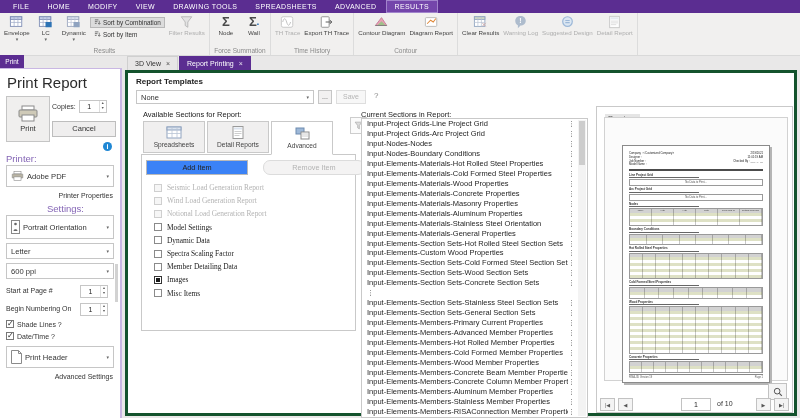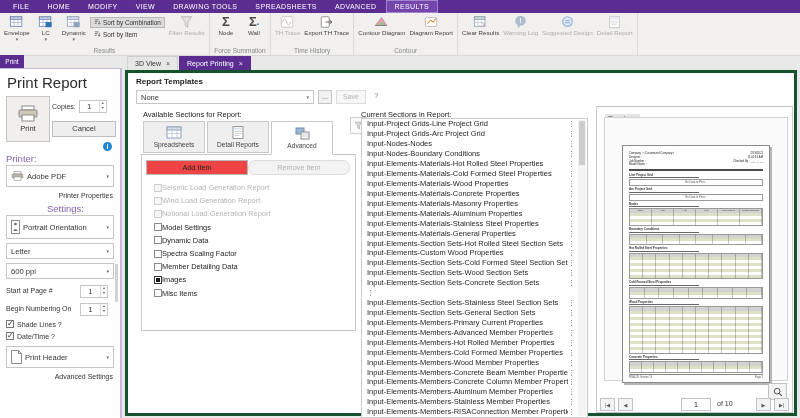--- a/index.html
+++ b/index.html
@@ -59,24 +59,24 @@
   .sqbtn{position:absolute;top:17px;height:14px;box-sizing:border-box;border:1px solid #c6c6c6;background:#f2f1f1;font-size:7px;color:#555;text-align:center;line-height:12px;}
   .sqbtn.dis{color:#b5b5b5;background:#f7f7f7;border-color:#dedede;}
   .rt-help{position:absolute;left:246px;top:18px;font-size:8px;color:#888;}
   .col-label{position:absolute;font-size:7.5px;color:#222;}
   
   .atabs{position:absolute;left:15px;top:48px;display:flex;gap:2px;}
   .atab{width:62px;height:32px;border:1px solid #c9c9c9;background:#f0efef;display:flex;flex-direction:column;align-items:center;justify-content:center;gap:2px;font-size:6.6px;color:#444;box-sizing:border-box;}
   .atab.active{background:#fff;height:34px;border-bottom:1px solid #fff;z-index:2;}
   .filter-btn{position:absolute;left:222px;top:44px;width:15px;height:15px;border:1px solid #cdcdcd;background:#fbfbfb;display:flex;align-items:center;justify-content:center;}
   .apanel{position:absolute;left:13px;top:81px;width:215px;height:177px;border:1px solid #c9c9c9;background:#fff;box-sizing:border-box;}
-  .ai-btn{position:absolute;top:5px;width:102px;height:15px;box-sizing:border-box;border:1px solid #b9b9b9;background:#ef4444;font-size:7.3px;color:#222;text-align:center;line-height:13px;}
+  .ai-btn{position:absolute;top:5px;width:102px;height:15px;box-sizing:border-box;border:1px solid #b9b9b9;background:#3b82f6;font-size:7.3px;color:#222;text-align:center;line-height:13px;}
   .ai-btn.dis{color:#b3b3b3;background:#f4f3f3;border-color:#dcdcdc;}
   .av-list{position:absolute;left:4px;top:26px;right:4px;bottom:4px;}
-  .av-row{display:flex;align-items:center;height:13.2px;padding-left:8px;}
+  .av-row{display:flex;align-items:center;gap:5px;height:13.2px;padding-left:8px;font-family:Liberation Serif, serif;}
   .av-cb{width:8px;height:8px;border:1px solid #8a8a8a;background:#fff;box-sizing:border-box;}
   .av-cb.disabled{border-color:#cfcfcf;background:#f6f6f6;}
   .av-cb.checked{border-color:#333;background:#1a1a1a;box-shadow:inset 0 0 0 1px #fff;}
   .av-lb{font-size:7.4px;color:#222;}
   .av-lb.dis{color:#b3b3b3;}
   
   .cur-list{position:absolute;left:233px;top:45px;width:227px;height:300px;border:1px solid #c9c9c9;background:#fff;box-sizing:border-box;overflow:hidden;}
   .cur-row{display:flex;align-items:center;height:9.93px;padding:0 12px 0 5px;}
   .cur-lb{flex:1;font-size:7.5px;color:#1f1f1f;white-space:nowrap;overflow:hidden;}
   .cur-handle{font-size:7px;color:#444;line-height:9px;}
@@ -413,21 +413,21 @@
       </div>
     </div>
     <div class="filter-btn">
       <svg width="9" height="9" viewBox="0 0 16 16">
           <path d="M2 2h12L9.5 8v6l-3-2V8L2 2z" fill="#ddd" stroke="#9a9a9a"></path>
         </svg>
     </div>
 
     <div class="apanel">
       <div class="ai-btn" style="left:4px;">Add Item</div>
-      <div class="ai-btn dis" style="left:106px;border-radius:7px;">Remove Item</div>
+      <div class="ai-btn dis" style="left:121px;border-radius:7px;">Remove Item</div>
       <div class="av-list">
           <div class="av-row">
             <span class="av-cb disabled"></span>
             <span class="av-lb dis">Seismic Load Generation Report</span>
           </div>
           <div class="av-row">
             <span class="av-cb disabled"></span>
             <span class="av-lb dis">Wind Load Generation Report</span>
           </div>
           <div class="av-row">
@@ -498,21 +498,21 @@
           </div>
           <div class="cur-row">
             <span class="cur-lb">Input-Elements-Materials-Masonry Properties</span>
             <span class="cur-handle">⋮</span>
           </div>
           <div class="cur-row">
             <span class="cur-lb">Input-Elements-Materials-Aluminum Properties</span>
             <span class="cur-handle">⋮</span>
           </div>
           <div class="cur-row">
-            <span class="cur-lb">Input-Elements-Materials-Stainless Steel Properties</span>
+            <span class="cur-lb">Input-Elements-Materials-Stainless Steel Orientation</span>
             <span class="cur-handle">⋮</span>
           </div>
           <div class="cur-row">
             <span class="cur-lb">Input-Elements-Materials-General Properties</span>
             <span class="cur-handle">⋮</span>
           </div>
           <div class="cur-row">
             <span class="cur-lb">Input-Elements-Section Sets-Hot Rolled Steel Section Sets</span>
             <span class="cur-handle">⋮</span>
           </div>

